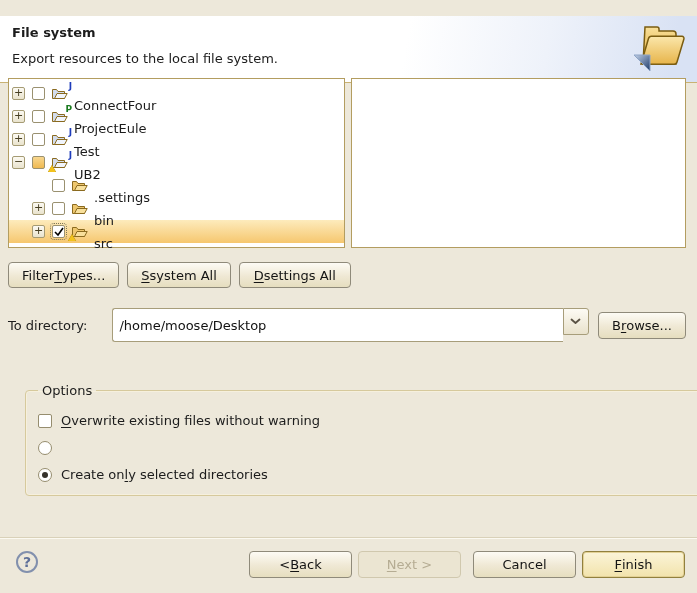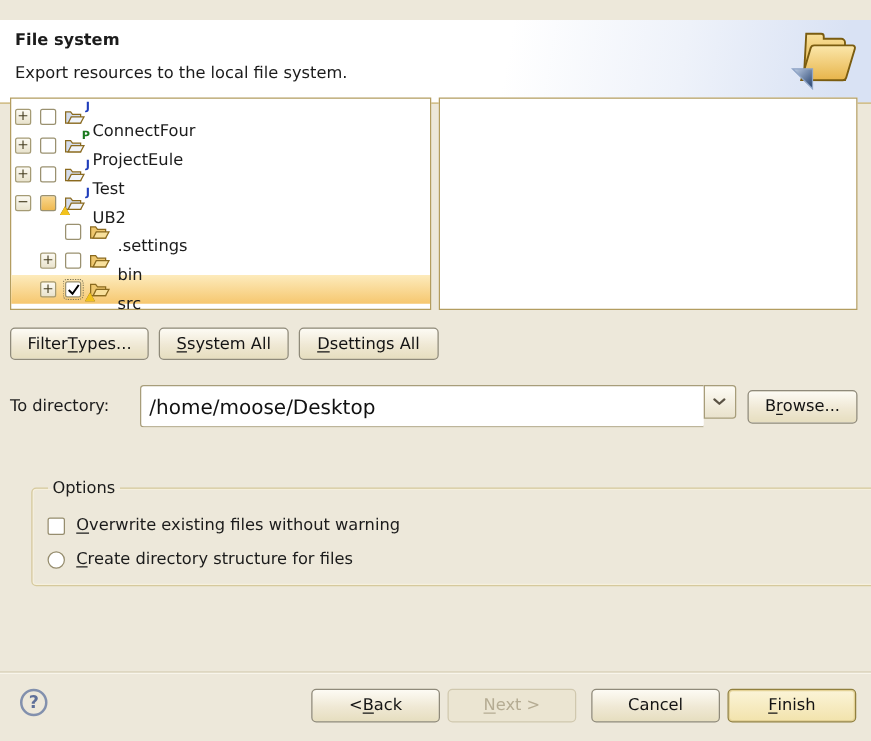--- a/index.html
+++ b/index.html
@@ -53,21 +53,21 @@
   }
   .mn{text-decoration:underline;text-underline-offset:2px;}
   .filter-row{position:absolute;top:262px;left:8px;display:flex;gap:8px;}
   .filter-row .btn{height:26px;align-items:center;}
   
   .dir-row{position:absolute;top:308px;left:8px;right:11px;display:flex;align-items:center;}
   .dir-label{margin-right:25px;white-space:nowrap;}
   .combo{display:flex;flex:1;}
   .combo input{
     flex:1;height:27px;box-sizing:border-box;border:1px solid #a79d7a;border-right:none;
-    border-radius:3px 0 0 3px;padding:16px 6px;font-family:inherit;font-size:16px;color:#111;background:#fff;outline:none;
+    border-radius:3px 0 0 3px;padding:16px 6px;font-family:inherit;font-size:13px;color:#111;background:#fff;outline:none;
   }
   .combo .drop{
     width:26px;height:27px;box-sizing:border-box;border:1px solid #a79d7a;border-radius:0 3px 3px 0;
     background:linear-gradient(#fdfbf4,#e9e2cc);display:inline-flex;align-items:center;justify-content:center;flex:none;
   }
   .browse{margin-left:9px;min-width:87px;flex:none;}
   
   .options{
     position:absolute;top:366px;left:8px;width:678px;box-sizing:border-box;
     border:1px solid #d6c99c;border-radius:4px;padding:4px 10px 12px 12px;margin:17px;
@@ -241,21 +241,24 @@
   </div>
 
   <fieldset class="options">
     <legend>Options</legend>
     <div class="opt-row">
       <span class="ocb"></span>
       <span><span></span><span class="mn">O</span><span>verwrite existing files without warning</span></span>
     </div>
     <div class="opt-row">
       <span class="orad"></span>
-      <span><span></span><span class="mn">C</span><span>reate directory structure for files</span></span>
+    </div>
+    <div class="opt-row">
+      <span class="orad on"></span>
+      <span><span>Create on</span><span class="mn">l</span><span>y selected directories</span></span>
     </div>
   </fieldset>
 
   <div class="footer">
     <div class="help">
         <span>?</span>
       </div>
     <div class="footer-btns">
       <button class="btn">
           <span>&lt; </span>

